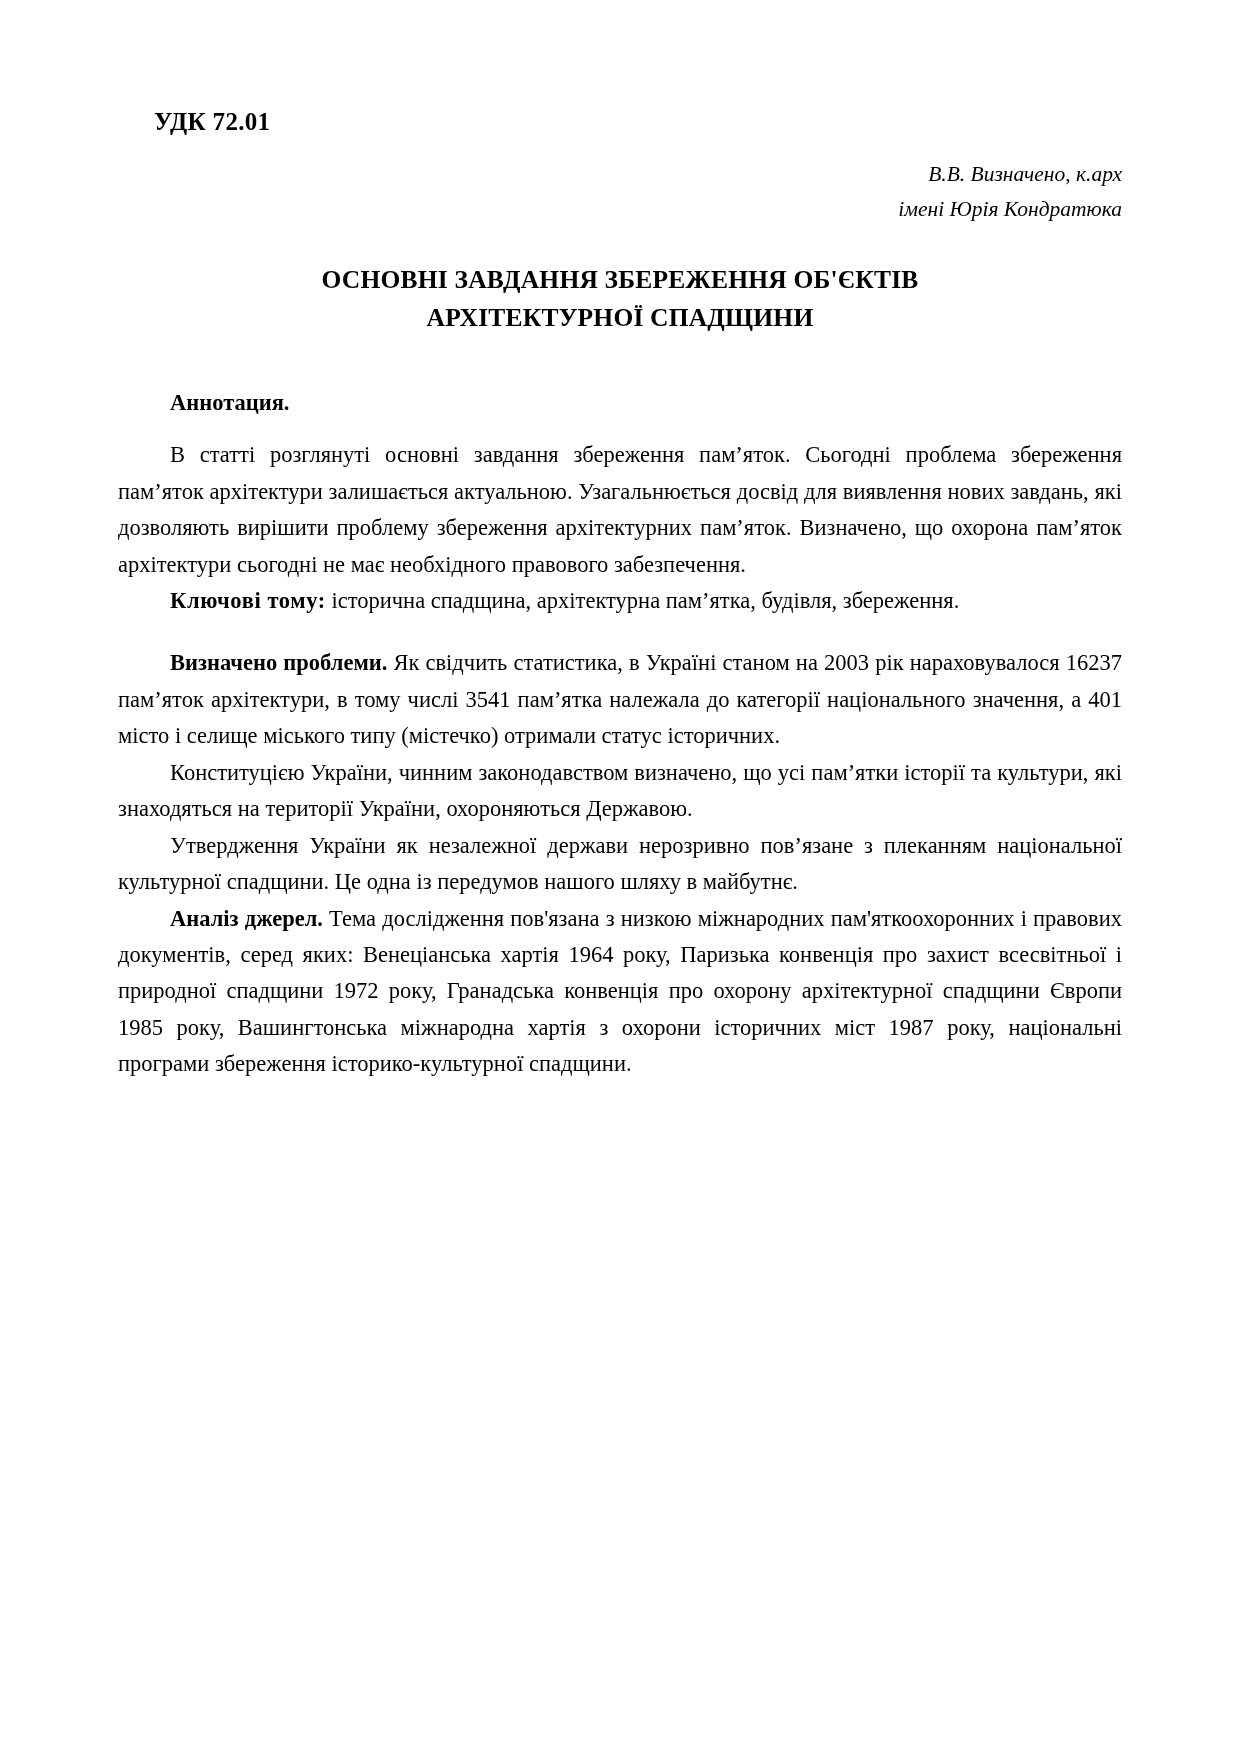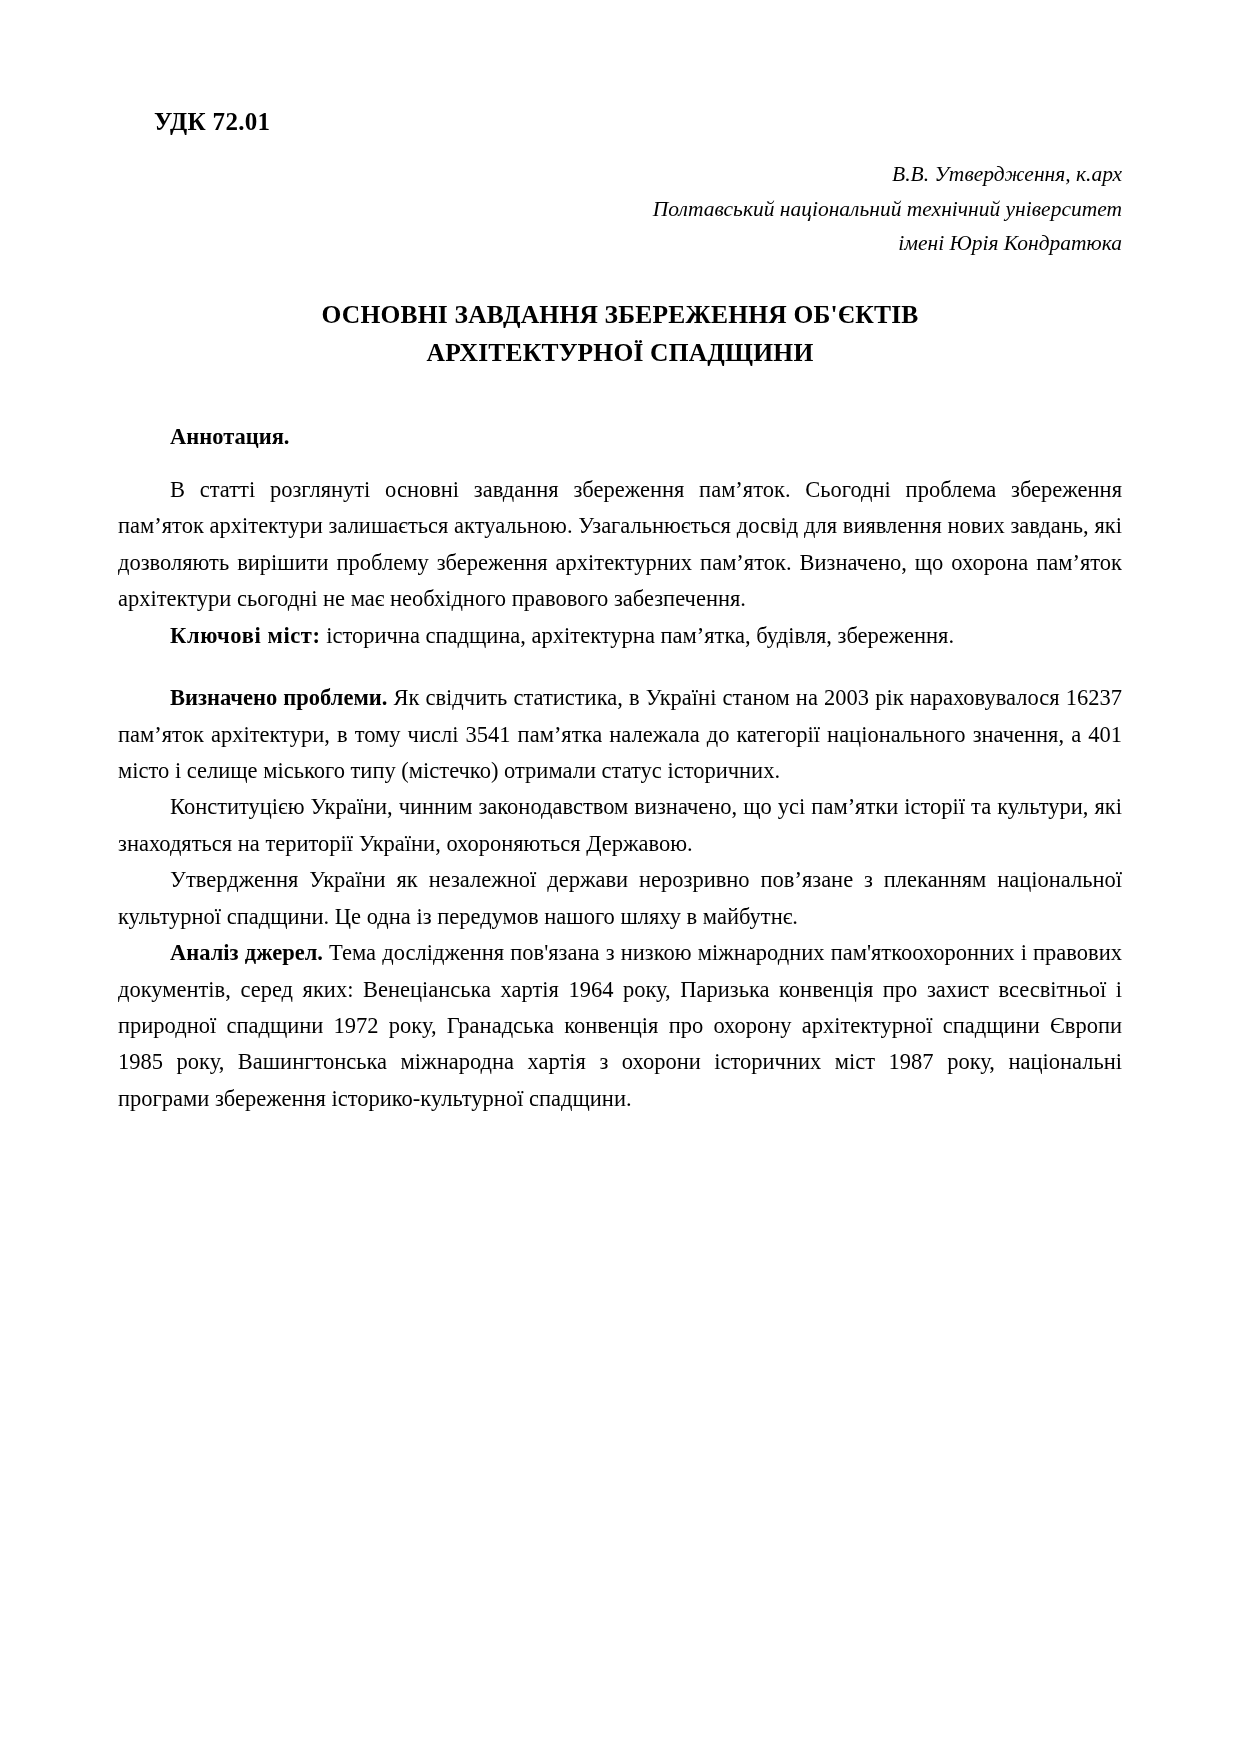--- a/index.html
+++ b/index.html
@@ -74,37 +74,36 @@
   }
 </style>
 </head>
 <body>
 
 <div class="page">
 
   <div class="udk">УДК 72.01</div>
 
   <div class="author-block">
-    <div>В.В. Утвердження, к.арх</div>
-    <div>Полтавський національний технічний університет</div>
+    <div>В.В. Визначено, к.арх</div>
     <div>імені Юрія Кондратюка</div>
   </div>
 
   <h1 class="title">
     <span>ОСНОВНІ ЗАВДАННЯ ЗБЕРЕЖЕННЯ ОБ'ЄКТІВ</span><br>
     <span>АРХІТЕКТУРНОЇ СПАДЩИНИ</span>
   </h1>
 
   <div class="body-text">
 
     <div class="abstract-head">Аннотация.</div>
 
     <p class="para">В статті розглянуті основні завдання збереження пам’яток. Сьогодні проблема збереження пам’яток архітектури залишається актуальною. Узагальнюється досвід для виявлення нових завдань, які дозволяють вирішити проблему збереження архітектурних пам’яток. Визначено, що охорона пам’яток архітектури сьогодні не має необхідного правового забезпечення.</p>
 
-    <p class="para"><span class="lead-spaced">Ключові міст:</span><span> історична спадщина, архітектурна пам’ятка, будівля, збереження.</span></p>
+    <p class="para"><span class="lead-spaced">Ключові тому:</span><span> історична спадщина, архітектурна пам’ятка, будівля, збереження.</span></p>
 
     <p class="para gap-before"><span class="lead">Визначено проблеми.</span><span>  Як свідчить статистика, в Україні станом на 2003 рік нараховувалося 16237 пам’яток архітектури, в тому числі 3541 пам’ятка належала до категорії національного значення, а 401 місто і селище міського типу (містечко) отримали статус історичних.</span></p>
 
     <p class="para"><span>Конституцією України, чинним законодавством визначено, що усі пам’ятки історії та культури, які знаходяться на території України, охороняються Державою.</span></p>
 
     <p class="para"><span>Утвердження України як незалежної держави нерозривно пов’язане з плеканням національної культурної спадщини. Це одна із передумов нашого шляху в майбутнє.</span></p>
 
 
     <p class="para"><span class="lead">Аналіз джерел.</span><span> Тема дослідження пов'язана  з низкою міжнародних пам'яткоохоронних і правових документів, серед яких: Венеціанська хартія 1964 року, Паризька конвенція про захист всесвітньої і природної спадщини 1972 року, Гранадська конвенція про охорону архітектурної спадщини Європи 1985 року, Вашингтонська міжнародна хартія з охорони історичних міст 1987 року, національні програми збереження історико-культурної спадщини.</span></p>
 

